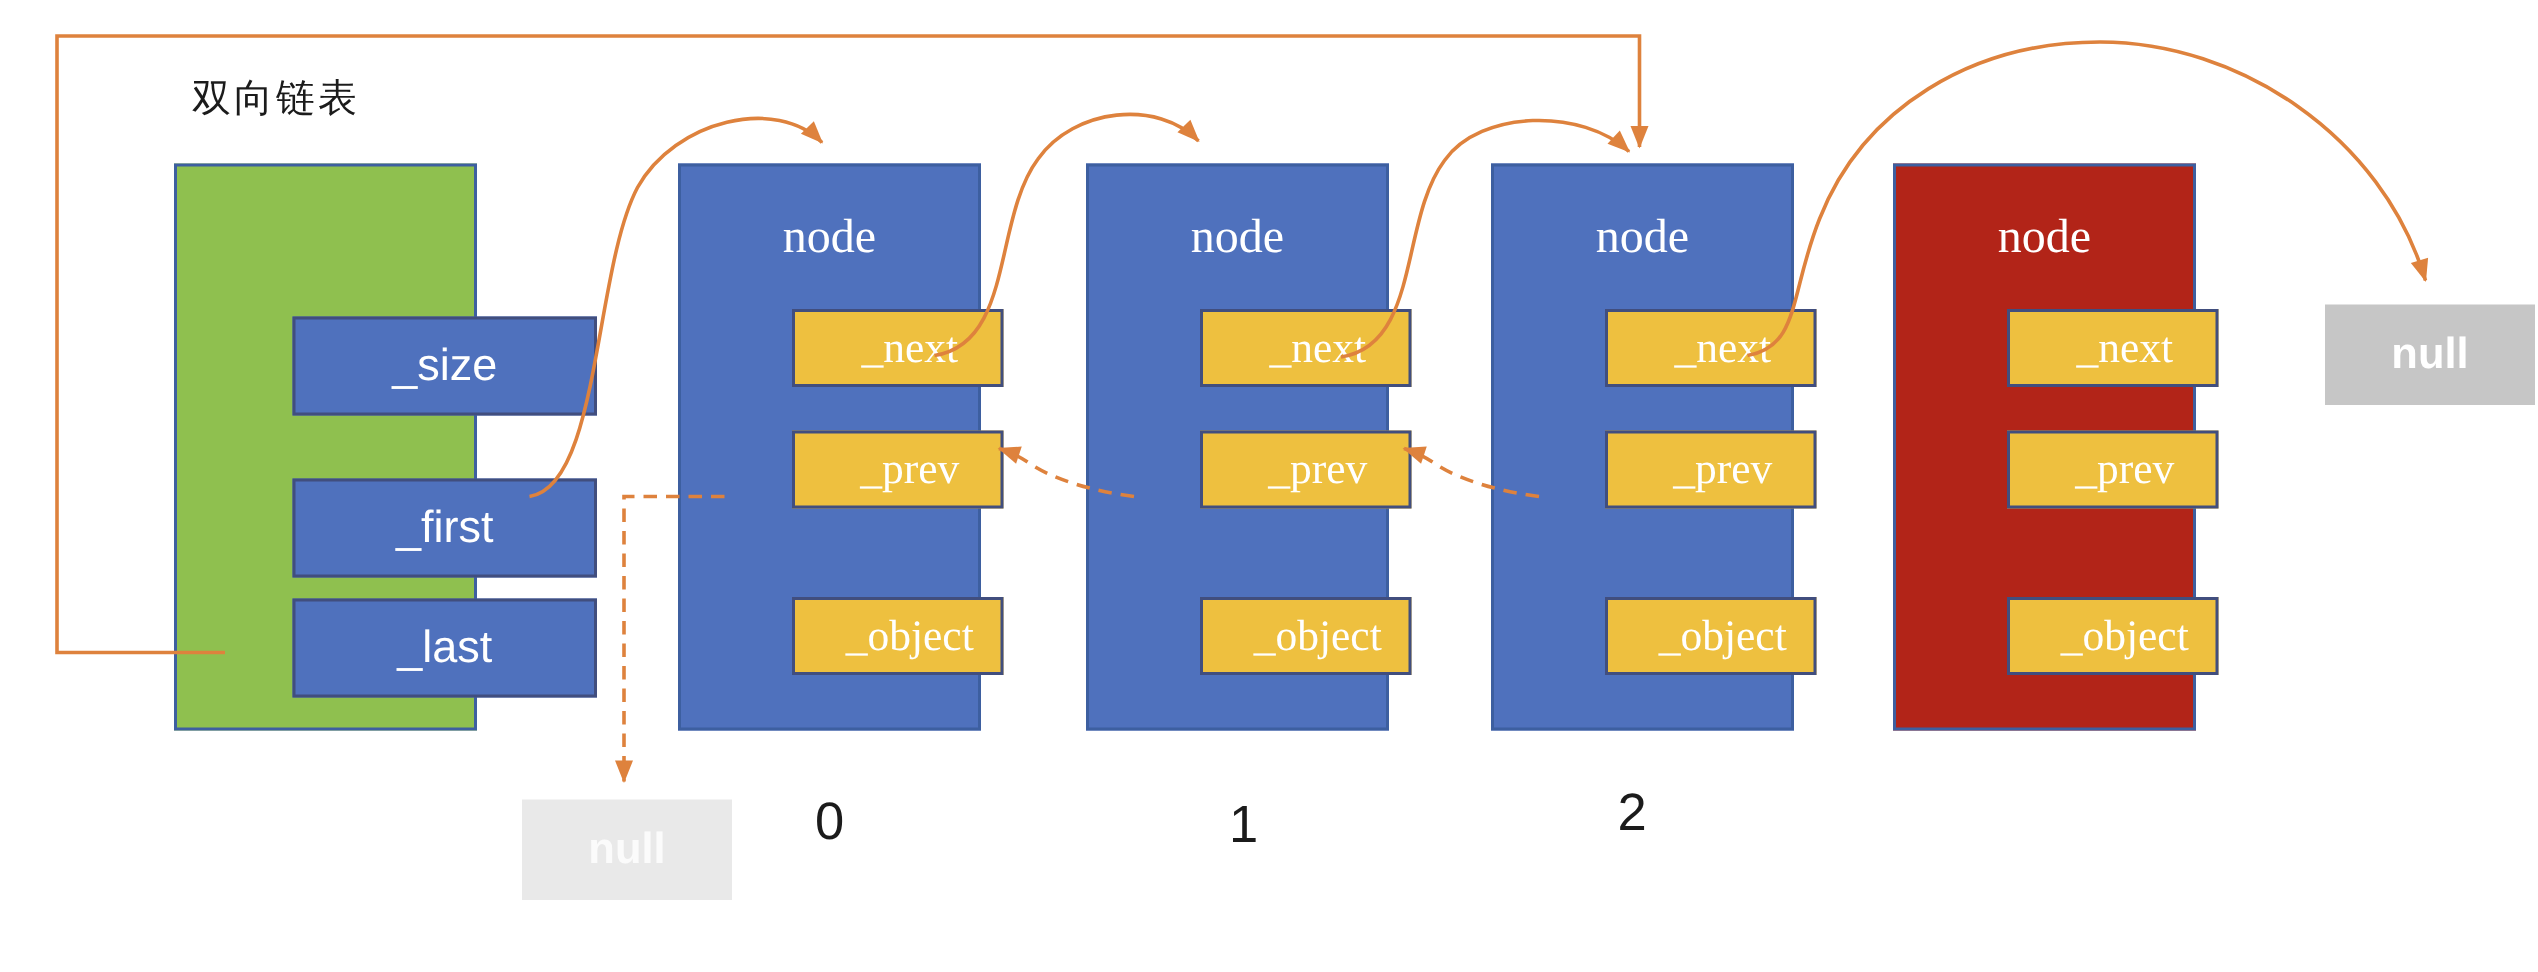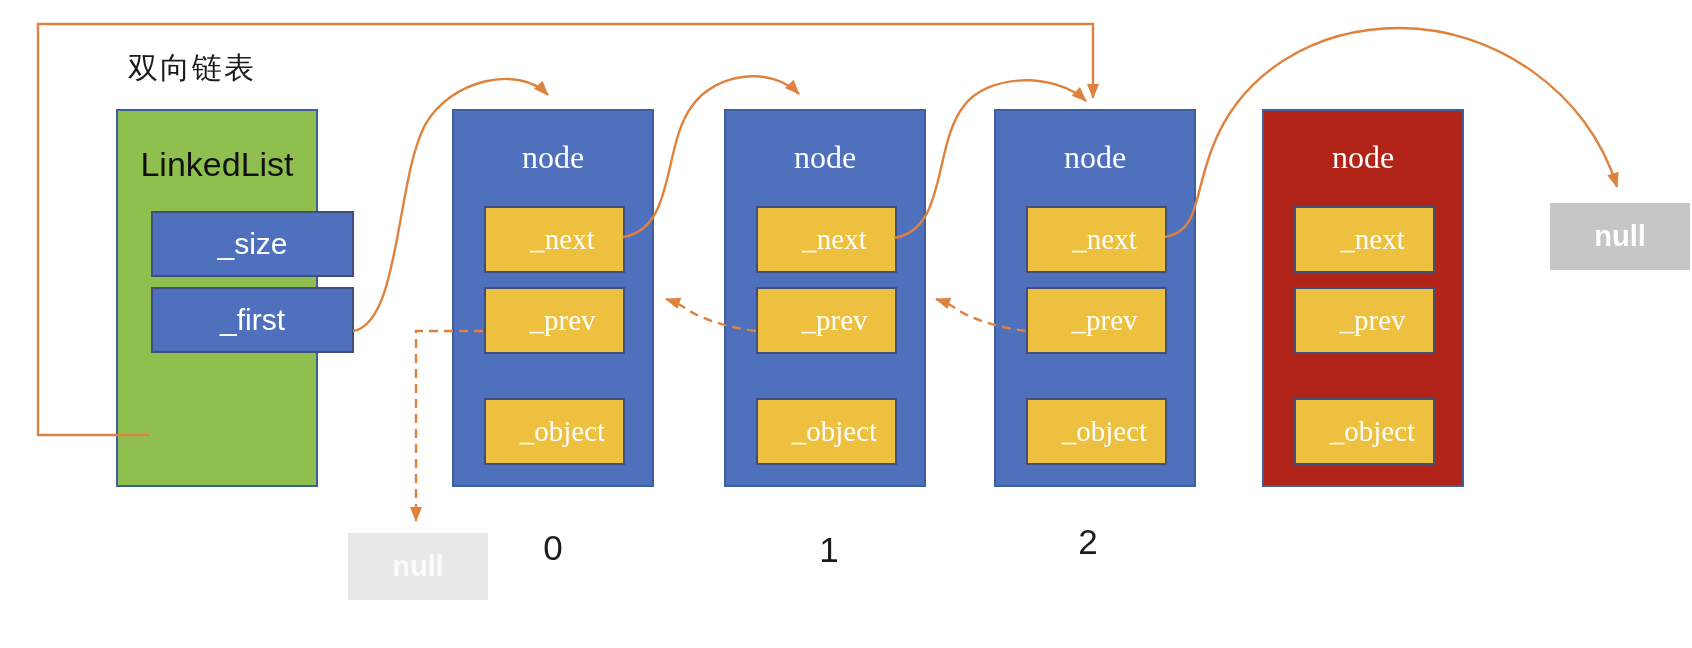--- a/index.html
+++ b/index.html
@@ -5,39 +5,39 @@
   html,body{margin:0;padding:0;background:#ffffff;}
   .canvas{
     position:relative;width:1692px;height:648px;background:#ffffff;
     font-family:"Liberation Sans","DejaVu Sans",sans-serif;overflow:hidden;
   }
   .arrows{position:absolute;left:0;top:0;width:1692px;height:648px;z-index:5;pointer-events:none;}
   .solidline{fill:none;stroke:var(--arrow_orange);stroke-width:2.4;}
   .dashline{fill:none;stroke:var(--arrow_orange);stroke-width:2.4;stroke-dasharray:9 6;}
 
   .diagram-title{
-    position:absolute;left:128px;top:48px;font-size:30px;color:#1b1b1b;
+    position:absolute;left:128px;top:48px;font-size:26px;color:#1b1b1b;
     letter-spacing:2px;z-index:2;
   }
   .bigbox{position:absolute;top:109px;width:202px;height:378px;box-sizing:border-box;z-index:1;}
   .llbox{left:116px;background:var(--green_box);border:2px solid var(--box_border);}
   .nodebox{background:var(--node_blue);border:2px solid var(--box_border);font-family:Liberation Serif, serif;}
   .nodebox.red{background:var(--node_red);}
   .box-title{
     position:absolute;left:0;top:28px;width:100%;text-align:center;
     font-size:32px;color:#ffffff;
   }
   .box-title.dark{color:#111111;font-size:34px;top:34px;}
   .fieldrow{
     position:absolute;box-sizing:border-box;display:flex;align-items:center;justify-content:center;
-    font-size:29px;color:#ffffff;
+    font-size:29px;color:#ffffff;margin-left:44px;
   }
   .llfield{left:33px;width:203px;height:66px;background:var(--node_blue);border:2px solid var(--field_border);font-size:30px;}
-  .nodefield{left:30px;width:141px;height:67px;background:var(--field_gold);border:2px solid var(--field_border);padding-left:16px;}
-  .row1{top:100px;} .row2{top:176px;} .row3{top:288px;}
+  .nodefield{left:30px;width:141px;height:52px;background:var(--field_gold);border:2px solid var(--field_border);padding-left:16px;}
+  .row1{top:100px;} .row2{top:208px;} .row3{top:288px;}
   .nrow1{top:95px;} .nrow2{top:176px;} .nrow3{top:287px;}
   .nullbox{
     position:absolute;width:140px;height:67px;display:flex;align-items:center;justify-content:center;
     font-size:29px;z-index:1;font-weight:bold;
   }
   .null-head{left:1550px;top:203px;background:var(--null_dark);color:#ffffff;}
   .null-tail{left:348px;top:533px;background:var(--null_light);color:#fbfbfb;}
   .idx{
     position:absolute;width:60px;text-align:center;font-size:35px;color:#1b1b1b;z-index:2;
   }
@@ -67,23 +67,23 @@
     <path class="dashline" d="M483,331 L416,331 L416,521" marker-end="url(#ah)"></path>
 
     <path class="dashline" d="M756,331 C726,327 702,319 688,310 C678,303 672,301 666,299" marker-end="url(#ah)"></path>
 
     <path class="dashline" d="M1026,331 C996,327 972,319 958,310 C948,303 942,301 936,299" marker-end="url(#ah)"></path>
   </svg>
 
   <div class="diagram-title">双向链表</div>
 
   <div class="bigbox llbox">
-    <div class="box-title dark">LinkedList</div>
     <div class="fieldrow llfield row1">_size</div>
     <div class="fieldrow llfield row2">_first</div>
+    <div class="fieldrow llfield row3">_last</div>
   </div>
 
   <div class="bigbox nodebox" style="left:452px;">
     <div class="box-title">node</div>
     <div class="fieldrow nodefield nrow1">_next</div>
     <div class="fieldrow nodefield nrow2">_prev</div>
     <div class="fieldrow nodefield nrow3">_object</div>
   </div>
 
   <div class="bigbox nodebox" style="left:724px;">

